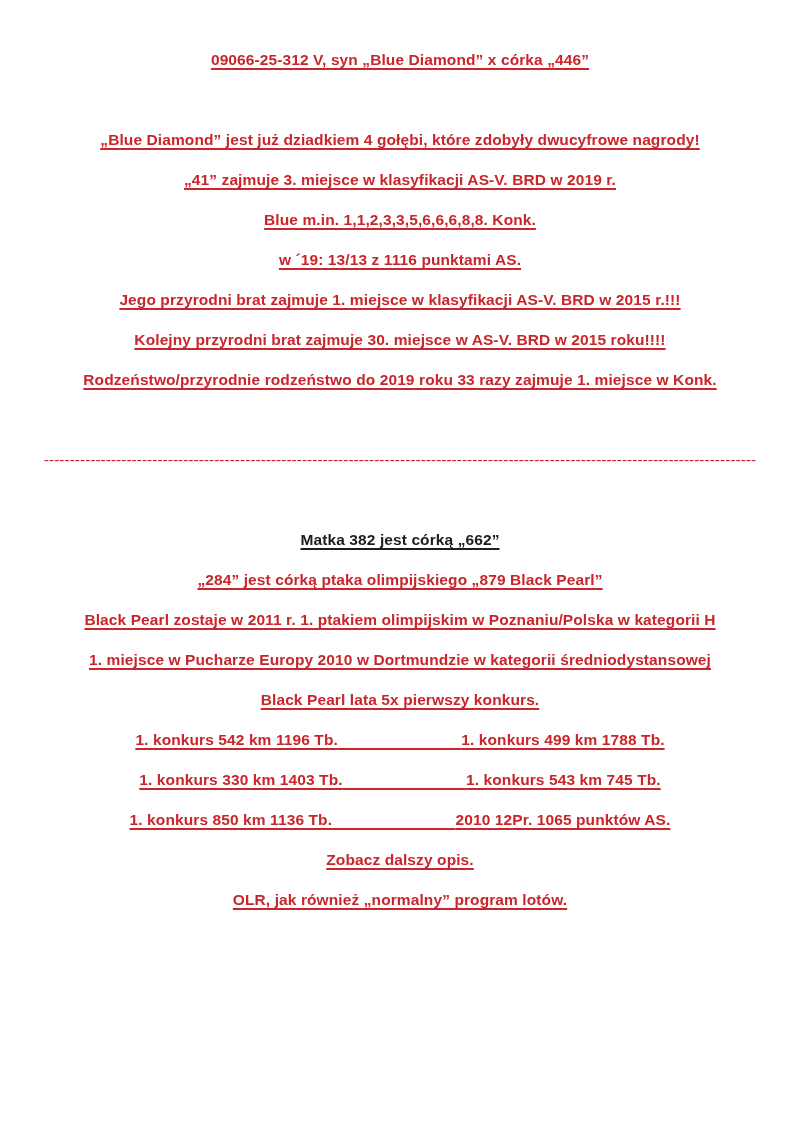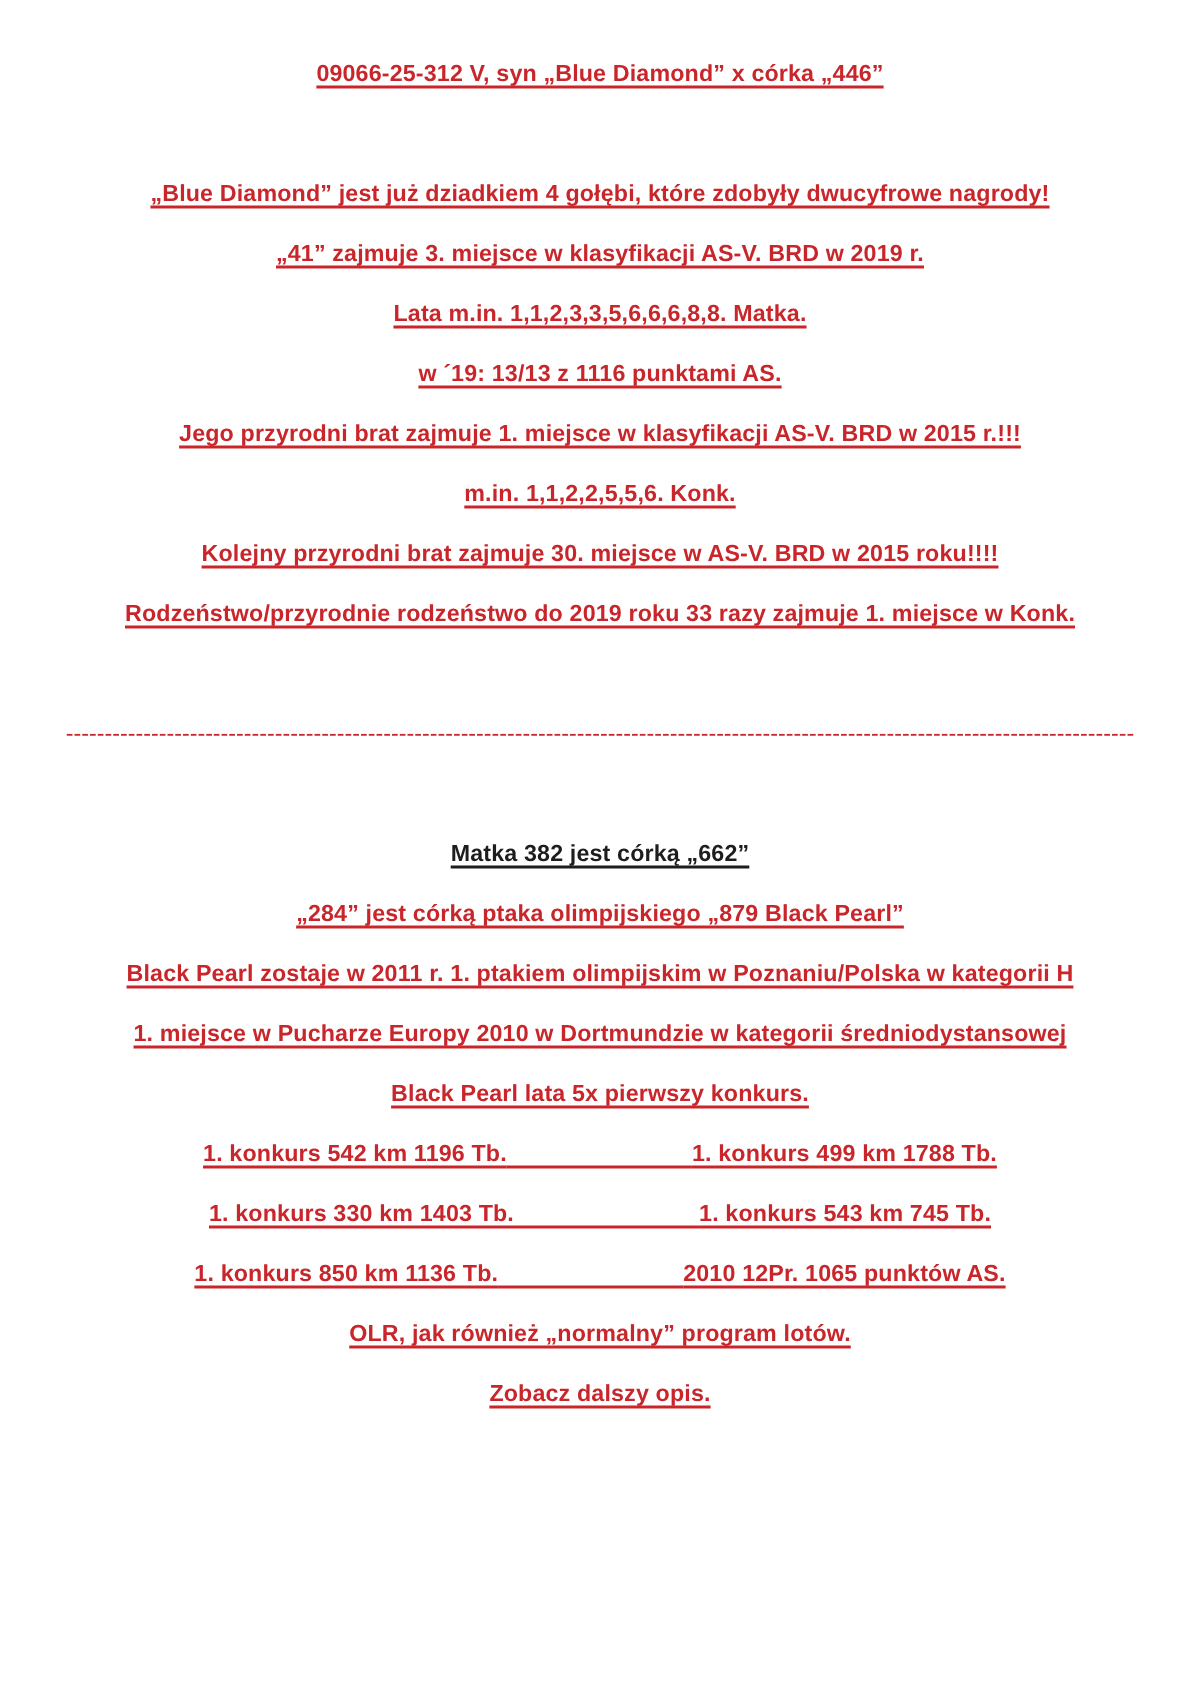--- a/index.html
+++ b/index.html
@@ -12,21 +12,21 @@
   body{
     width:800px;height:1131px;
     background:#ffffff;
     font-family:"Liberation Sans","DejaVu Sans",sans-serif;
   }
   .page{
     position:relative;
     width:800px;height:1131px;
     background:var(--paper);
     overflow:hidden;
-    padding-top:30px;
+    padding-top:40px;
   }
   .band{
     height:40px;
     line-height:40px;
     text-align:center;
     white-space:nowrap;
     font-weight:700;
     font-size:15.5px;
     letter-spacing:0.1px;
   }
@@ -52,40 +52,39 @@
 
 <div class="page">
 
   <div class="band red"><span class="u">09066-25-312 V, syn „Blue Diamond” x córka „446”</span></div>
 
   <div class="band"></div>
 
 
   <div class="band red"><span class="u">„Blue Diamond” jest już dziadkiem 4 gołębi, które zdobyły dwucyfrowe nagrody!</span></div>
   <div class="band red"><span class="u">„41” zajmuje 3. miejsce w klasyfikacji AS-V. BRD w 2019 r.</span></div>
-  <div class="band red"><span class="u">Lata m.in. 1,1,2,3,3,5,6,6,6,8,8. Matka.</span></div>
+  <div class="band red"><span class="u">Blue m.in. 1,1,2,3,3,5,6,6,6,8,8. Konk.</span></div>
   <div class="band red"><span class="u">w ´19: 13/13 z 1116 punktami AS.</span></div>
   <div class="band red"><span class="u">Jego przyrodni brat zajmuje 1. miejsce w klasyfikacji AS-V. BRD w 2015 r.!!!</span></div>
-  <div class="band red"><span class="u">m.in. 1,1,2,2,5,5,6. Konk.</span></div>
   <div class="band red"><span class="u">Kolejny przyrodni brat zajmuje 30. miejsce w AS-V. BRD w 2015 roku!!!!</span></div>
   <div class="band red"><span class="u">Rodzeństwo/przyrodnie rodzeństwo do 2019 roku 33 razy zajmuje 1. miejsce w Konk.</span></div>
 
   <div class="band"></div>
 
   <div class="sep-band"><span>------------------------------------------------------------------------------------------------------------------------------------------</span></div>
 
   <div class="band"></div>
 
   <div class="band black"><span class="u">Matka 382 jest córką „662”</span></div>
 
   <div class="band red"><span class="u">„284” jest córką ptaka olimpijskiego „879 Black Pearl”</span></div>
   <div class="band red"><span class="u">Black Pearl zostaje w 2011 r. 1. ptakiem olimpijskim w Poznaniu/Polska w kategorii H</span></div>
   <div class="band red"><span class="u">1. miejsce w Pucharze Europy 2010 w Dortmundzie w kategorii średniodystansowej</span></div>
   <div class="band red"><span class="u">Black Pearl lata 5x pierwszy konkurs.</span></div>
 
   <div class="band red"><span class="u"><span>1. konkurs 542 km 1196 Tb.</span><span class="gap">&nbsp;&nbsp;&nbsp;&nbsp;&nbsp;&nbsp;&nbsp;&nbsp;&nbsp;&nbsp;&nbsp;&nbsp;&nbsp;&nbsp;&nbsp;&nbsp;&nbsp;&nbsp;&nbsp;&nbsp;&nbsp;&nbsp;&nbsp;&nbsp;&nbsp;&nbsp;&nbsp;&nbsp;</span><span>1. konkurs 499 km 1788 Tb.</span></span></div>
   <div class="band red"><span class="u"><span>1. konkurs 330 km 1403 Tb.</span><span class="gap">&nbsp;&nbsp;&nbsp;&nbsp;&nbsp;&nbsp;&nbsp;&nbsp;&nbsp;&nbsp;&nbsp;&nbsp;&nbsp;&nbsp;&nbsp;&nbsp;&nbsp;&nbsp;&nbsp;&nbsp;&nbsp;&nbsp;&nbsp;&nbsp;&nbsp;&nbsp;&nbsp;&nbsp;</span><span>1. konkurs 543 km 745 Tb.</span></span></div>
   <div class="band red"><span class="u"><span>1. konkurs 850 km 1136 Tb.</span><span class="gap">&nbsp;&nbsp;&nbsp;&nbsp;&nbsp;&nbsp;&nbsp;&nbsp;&nbsp;&nbsp;&nbsp;&nbsp;&nbsp;&nbsp;&nbsp;&nbsp;&nbsp;&nbsp;&nbsp;&nbsp;&nbsp;&nbsp;&nbsp;&nbsp;&nbsp;&nbsp;&nbsp;&nbsp;</span><span>2010 12Pr. 1065 punktów AS.</span></span></div>
 
+  <div class="band red"><span class="u">Zobacz dalszy opis.</span></div>
   <div class="band red"><span class="u">OLR, jak również „normalny” program lotów.</span></div>
-  <div class="band red"><span class="u">Zobacz dalszy opis.</span></div>
 
 </div>
 
 </body></html>

